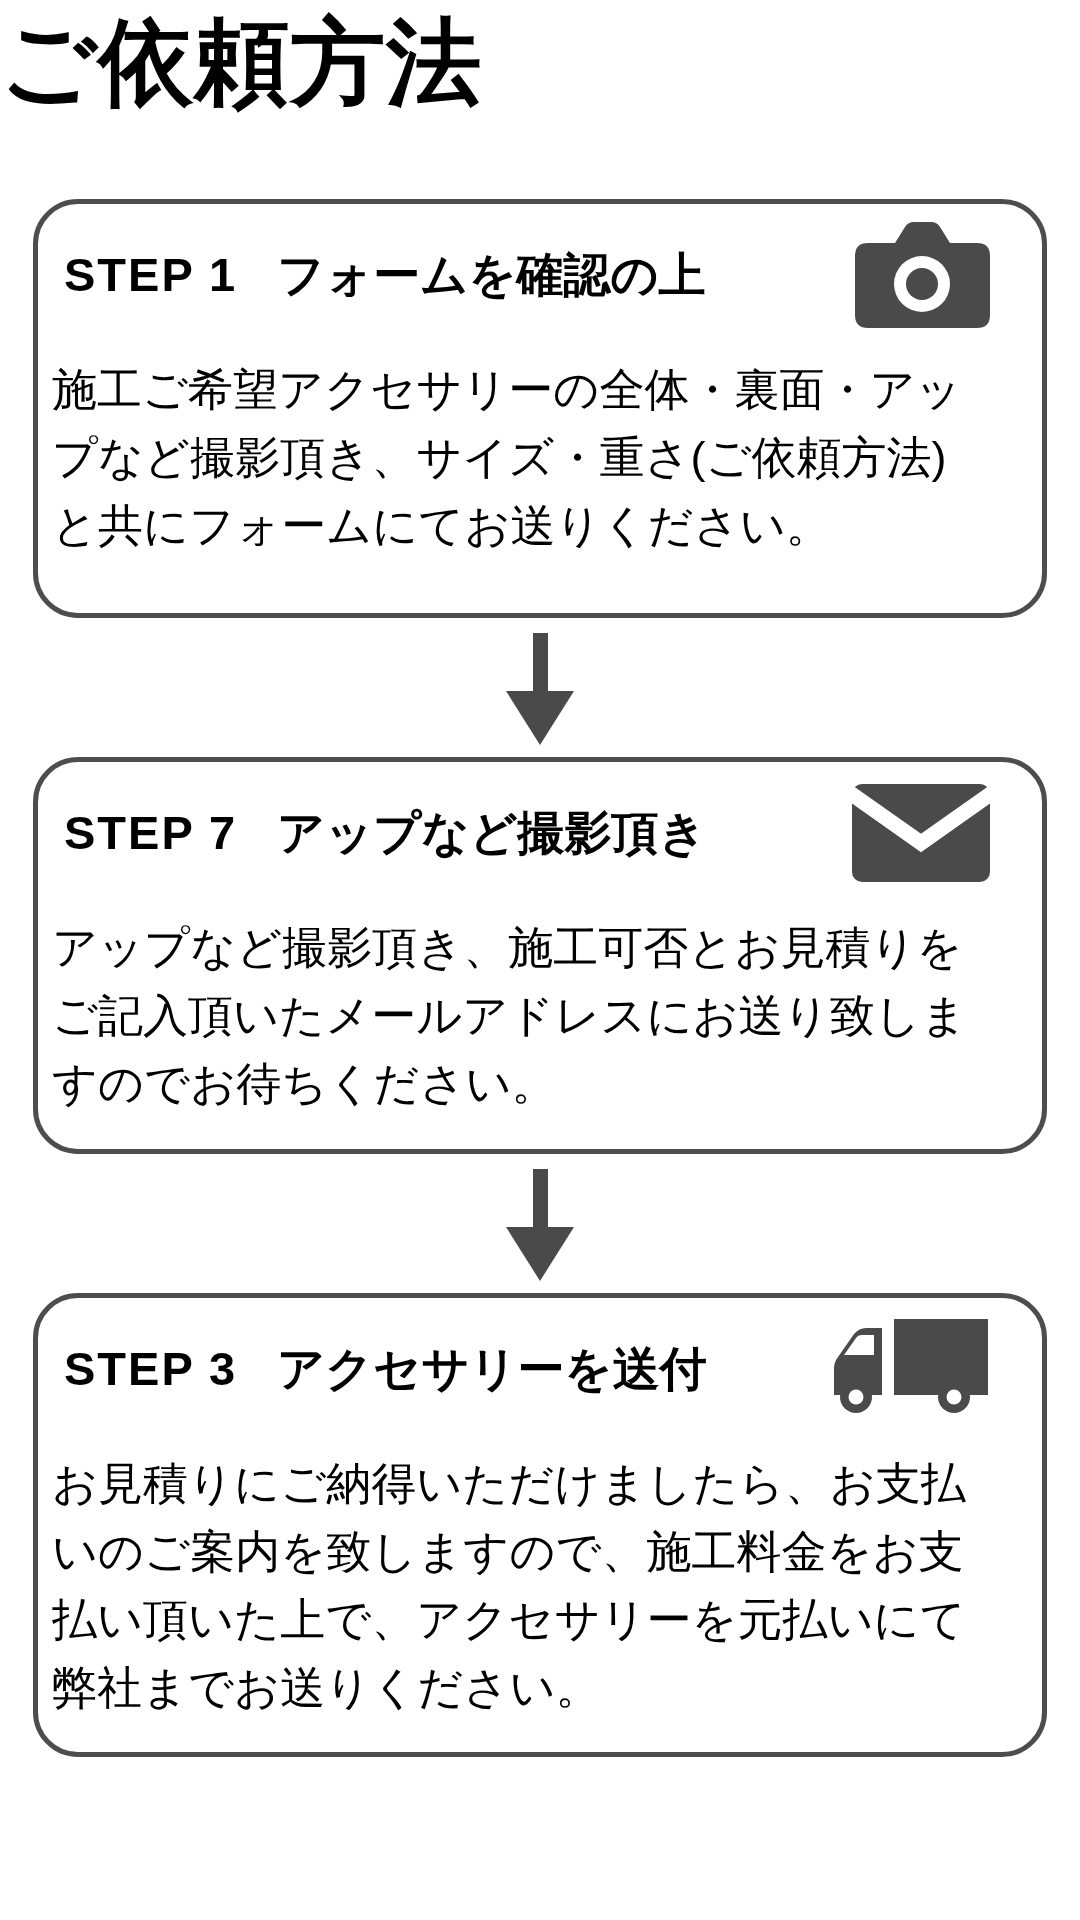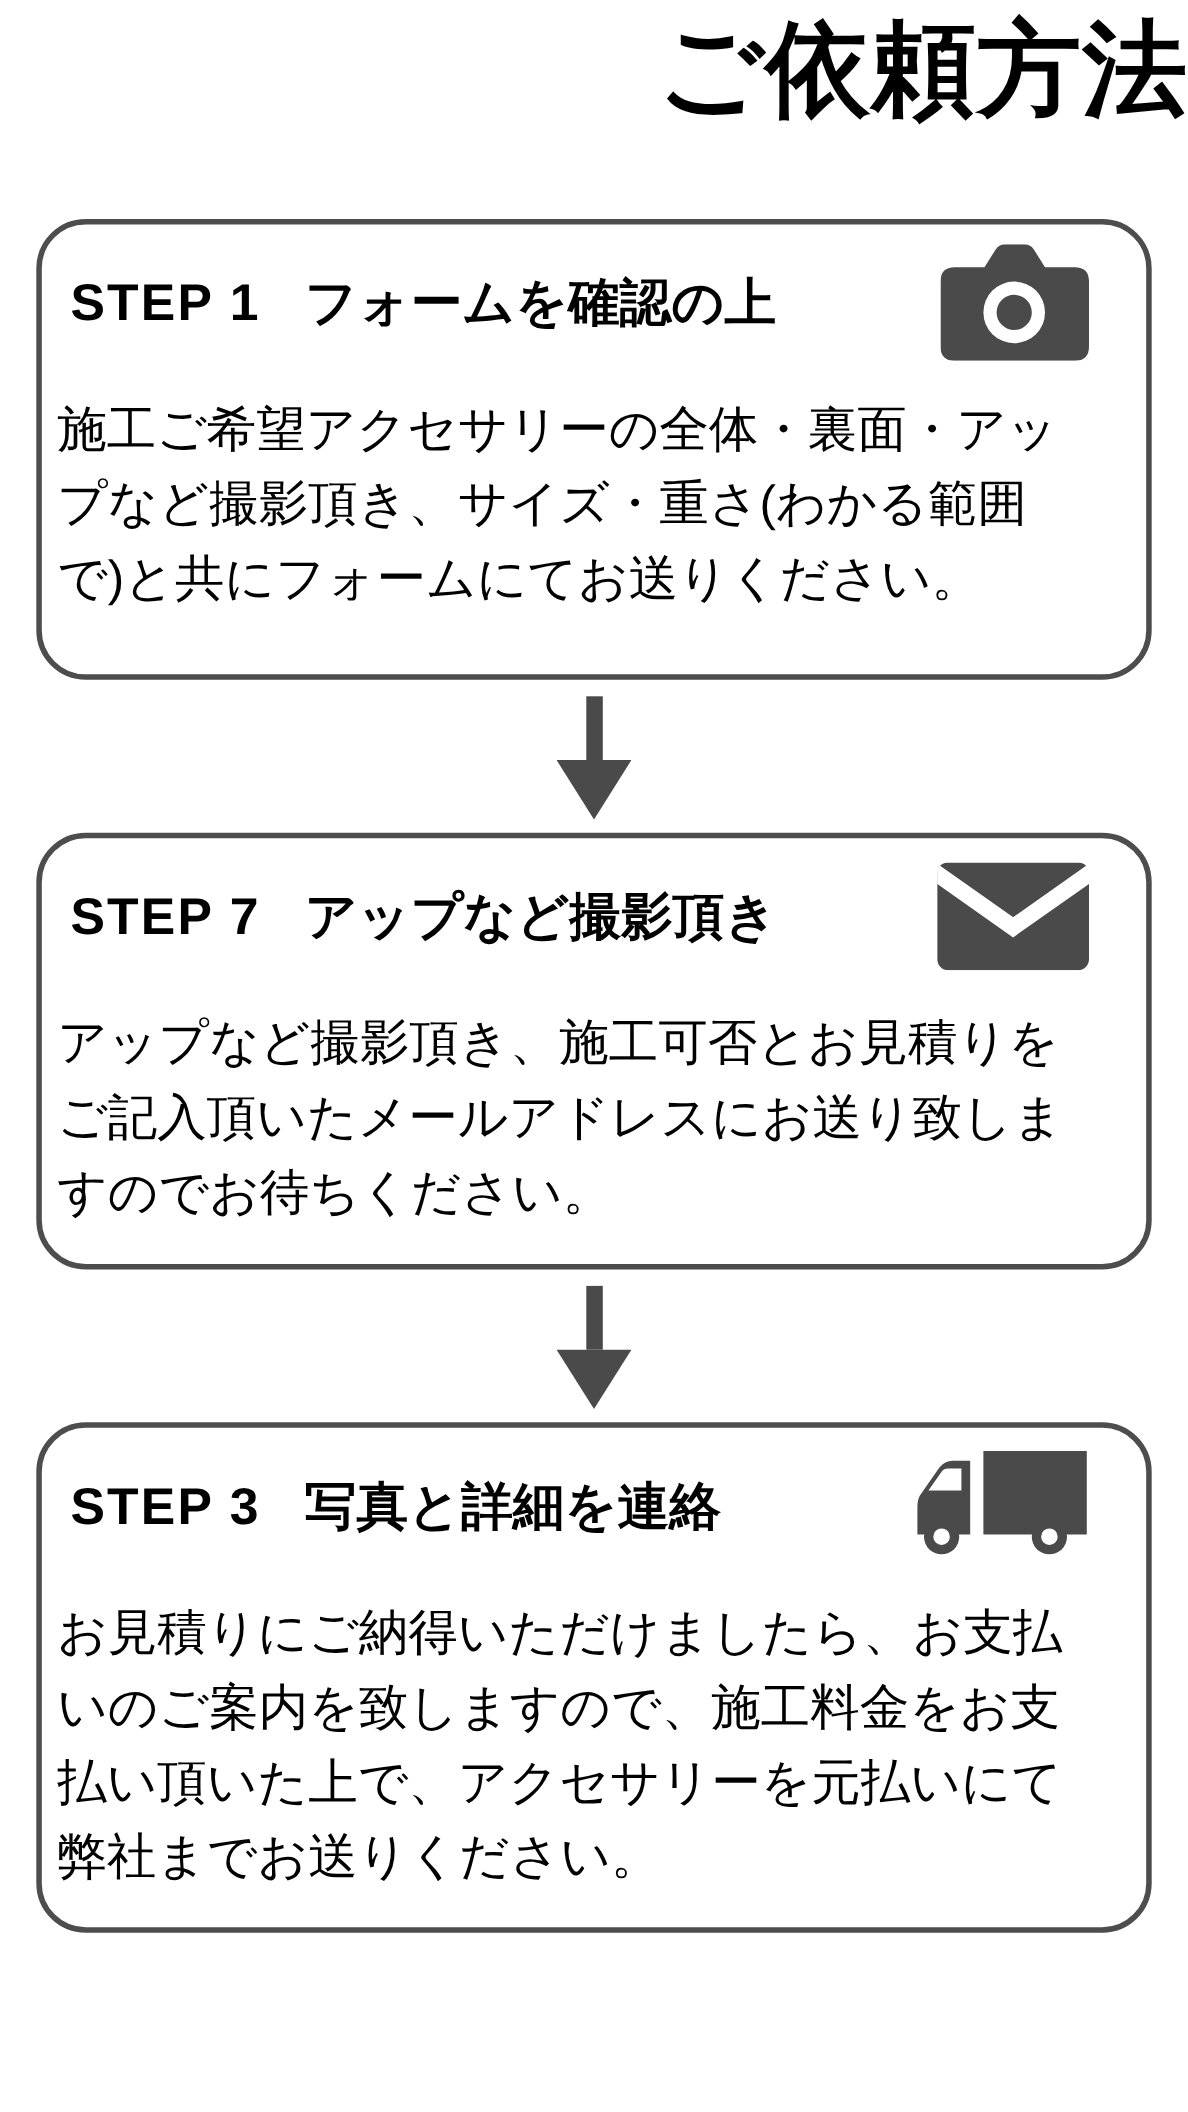--- a/index.html
+++ b/index.html
@@ -15,21 +15,21 @@
     height: 1920px;
     background: var(--bg);
     color: var(--text);
     font-family: "Liberation Sans", "DejaVu Sans", sans-serif;
     overflow: hidden;
   }
   .page { width: 1080px; height: 1920px; position: relative; }
 
   .title {
     margin: 16px 0 0 0;
-    text-align: right;
+    text-align: left;
     font-family: "Liberation Serif", "DejaVu Serif", serif;
     font-weight: 700;
     font-size: 95px;
     line-height: 1.0;
     color: var(--text);
     letter-spacing: 1px;
   }
   .subtitle {
     margin: 10px 0 0 0;
     text-align: center;
@@ -118,21 +118,21 @@
         <span class="step-title">フォームを確認の上</span>
       </div>
       <span class="step-icon">
         <svg width="135" height="106" viewBox="0 0 135 106" fill="none" xmlns="http://www.w3.org/2000/svg">
           <path fill="currentColor" d="M13,21 L40,21 L50,5 Q53,0 59,0 L76,0 Q82,0 85,5 L95,21 L122,21 Q135,21 135,34 L135,93 Q135,106 122,106 L13,106 Q0,106 0,93 L0,34 Q0,21 13,21 Z"></path>
           <circle cx="67" cy="62" r="28" fill="#ffffff"></circle>
           <circle cx="67" cy="62" r="16" fill="currentColor"></circle>
         </svg>
       </span>
     </div>
-    <p class="step-body">施工ご希望アクセサリーの全体・裏面・アップなど撮影頂き、サイズ・重さ(わかる範囲で)と共にフォームにてお送りください。</p>
+    <p class="step-body">施工ご希望アクセサリーの全体・裏面・アップなど撮影頂き、サイズ・重さ(ご依頼方法)と共にフォームにてお送りください。</p>
   </section>
 
   <div class="flow-arrow">
     <div class="shaft"></div>
     <div class="head"></div>
   </div>
 
   <section class="step-box box-2">
     <div class="step-header">
       <div class="step-heading">
@@ -151,21 +151,21 @@
 
   <div class="flow-arrow">
     <div class="shaft"></div>
     <div class="head"></div>
   </div>
 
   <section class="step-box box-3">
     <div class="step-header">
       <div class="step-heading">
         <span class="step-label">STEP 3</span>
-        <span class="step-title">写真と詳細を連絡</span>
+        <span class="step-title">アクセサリーを送付</span>
       </div>
       <span class="step-icon">
         <svg width="160" height="100" viewBox="0 0 160 100" fill="none" xmlns="http://www.w3.org/2000/svg">
           <rect x="64" y="0" width="94" height="76" fill="currentColor"></rect>
           <path fill="currentColor" d="M4,76 L4,50 Q4,43 8,38 L24,15 Q29,9 36,9 L52,9 L52,76 Z"></path>
           <path fill="#ffffff" d="M14,36 L26,19 Q28,16 32,16 L44,16 L44,36 Z"></path>
           <circle cx="26" cy="78" r="16" fill="currentColor"></circle>
           <circle cx="26" cy="78" r="7.5" fill="#ffffff"></circle>
           <circle cx="124" cy="78" r="16" fill="currentColor"></circle>
           <circle cx="124" cy="78" r="7.5" fill="#ffffff"></circle>

